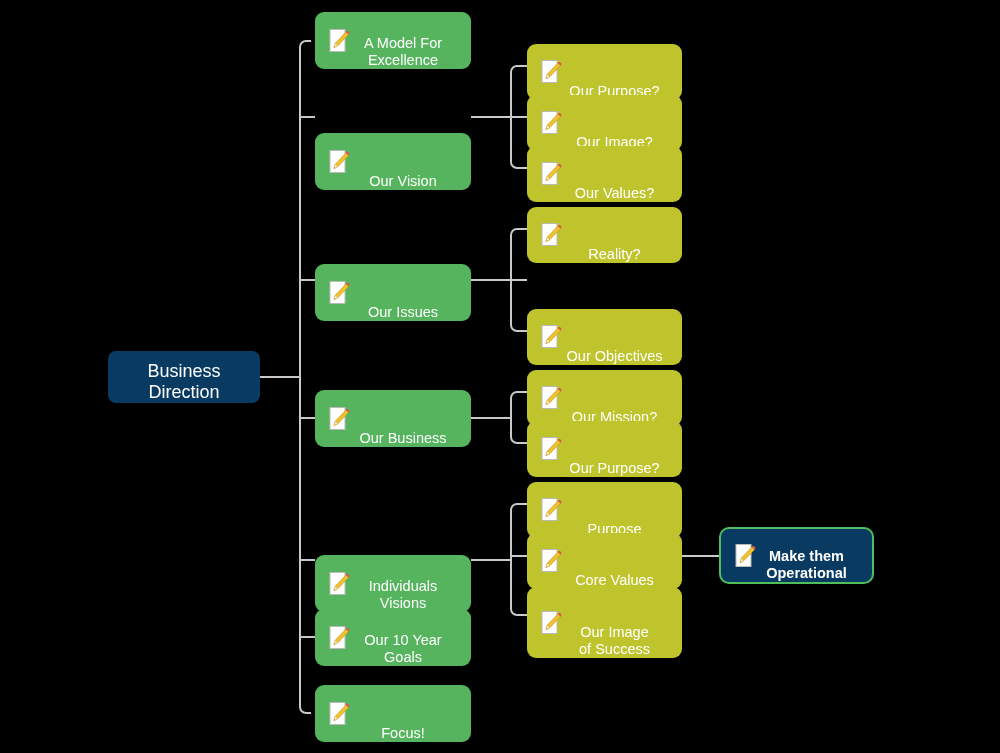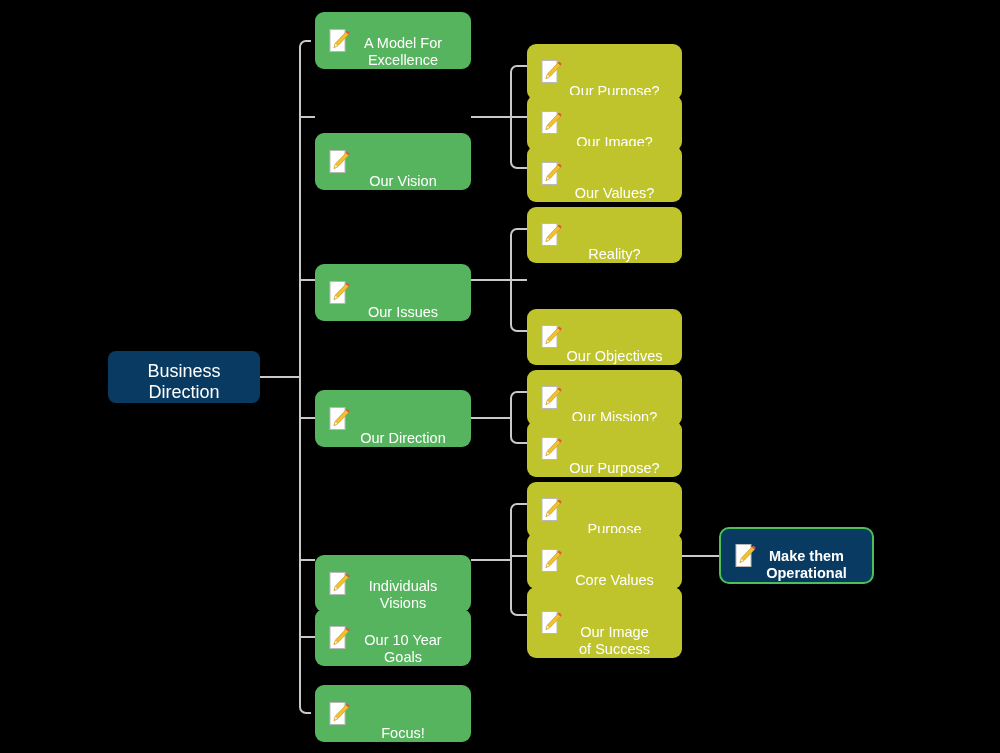--- a/index.html
+++ b/index.html
@@ -174,21 +174,21 @@
 
   <div class="node lvl1" style="left:315px; top:390px;">
     <span class="icon">
       <svg viewBox="0 0 21 25" width="21" height="25" xmlns="http://www.w3.org/2000/svg">
         <rect x="1" y="1" width="15" height="22" fill="#ffffff" stroke="#b9b9b9" stroke-width="1"></rect>
         <path d="M5 19 L6.5 14.5 L17 3.5 L19.5 6 L9 17 Z" fill="#f2c12e" stroke="#caa024" stroke-width="0.8"></path>
         <path d="M16.6 3.3 L19.7 6.2 L20.6 4.2 L18.6 2.3 Z" fill="#e0574a"></path>
         <path d="M5 19 L6.4 14.8 L8.9 17 Z" fill="#ffffff" stroke="#caa024" stroke-width="0.6"></path>
       </svg>
     </span>
-    <span class="label">Our Direction</span>
+    <span class="label">Our Business</span>
   </div>
 
   <div class="node lvl1" style="left:315px; top:555px;">
     <span class="icon">
       <svg viewBox="0 0 21 25" width="21" height="25" xmlns="http://www.w3.org/2000/svg">
         <rect x="1" y="1" width="15" height="22" fill="#ffffff" stroke="#b9b9b9" stroke-width="1"></rect>
         <path d="M5 19 L6.5 14.5 L17 3.5 L19.5 6 L9 17 Z" fill="#f2c12e" stroke="#caa024" stroke-width="0.8"></path>
         <path d="M16.6 3.3 L19.7 6.2 L20.6 4.2 L18.6 2.3 Z" fill="#e0574a"></path>
         <path d="M5 19 L6.4 14.8 L8.9 17 Z" fill="#ffffff" stroke="#caa024" stroke-width="0.6"></path>
       </svg>

